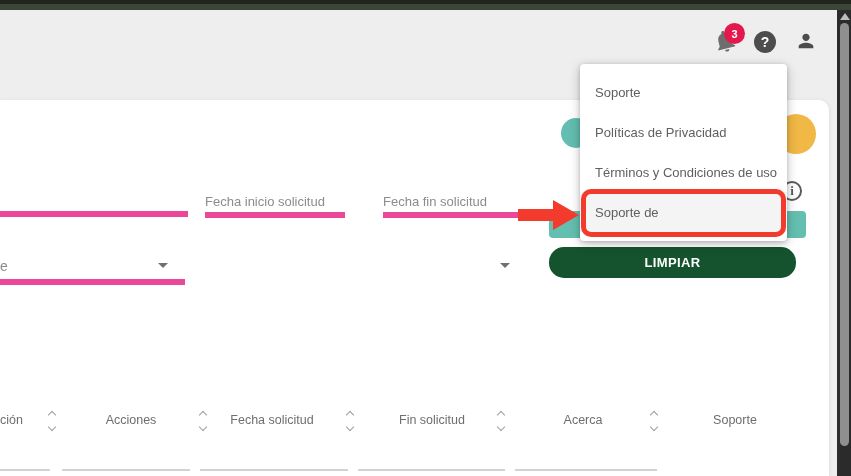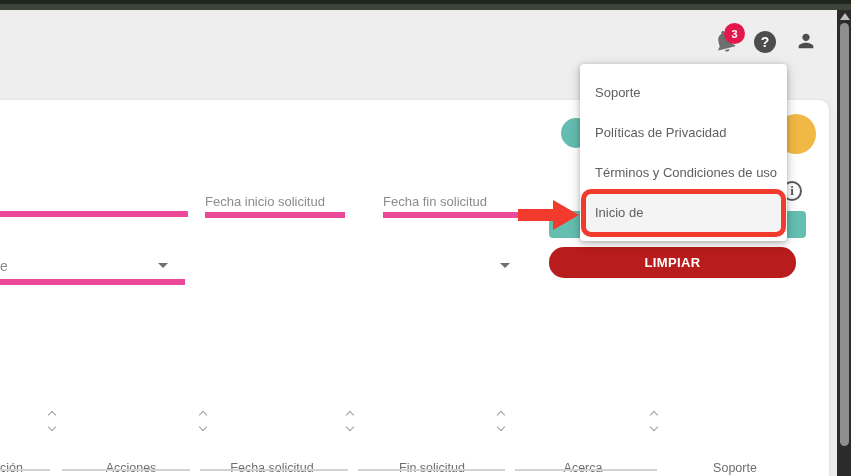--- a/index.html
+++ b/index.html
@@ -46,36 +46,36 @@
   .caret1{left:158px;top:263px;}
   .caret2{left:500px;top:263px;}
 
   .info{left:782px;top:181px;width:20px;height:20px;border:2px solid #5a5a5a;border-radius:50%;
         color:#5a5a5a;font-size:13px;font-weight:bold;display:flex;align-items:center;justify-content:center;
         box-sizing:border-box;font-family:"Liberation Serif",serif;}
 
   .btn{border-radius:4px;display:flex;align-items:center;justify-content:center;
        color:#fff;font-size:13px;font-weight:bold;letter-spacing:.4px;cursor:pointer;}
   .btn-teal{left:549px;top:211px;width:257px;height:27px;background:#64bfb1;}
-  .btn-red{left:549px;top:247px;width:247px;height:31px;background:#b91c1c;border-radius:15px;}
+  .btn-red{left:549px;top:247px;width:247px;height:31px;background:#14532d;border-radius:15px;}
 
   
   .menu{left:580px;top:64px;width:207px;height:177px;background:#fff;border-radius:4px;z-index:20;
         box-shadow:0 3px 12px rgba(0,0,0,.22),0 1px 4px rgba(0,0,0,.18);padding:8px 0;box-sizing:border-box;}
   .menu-item{height:40px;display:flex;align-items:center;padding-left:15px;font-size:13px;color:#5f5f5f;
              white-space:nowrap;cursor:pointer;text-align:center;}
   .menu-item.hovered{background:#f4f4f4;}
 
   
   .hl-box{left:581px;top:189px;width:195px;height:38px;border:5px solid #f23a2d;border-radius:10px;
           z-index:30;pointer-events:none;}
   .arrow{left:518px;top:199px;z-index:31;pointer-events:none;}
 
   
-  .th{top:413px;font-size:12.5px;color:#6e6e6e;white-space:nowrap;margin-top:48px;}
+  .th{top:413px;font-size:12.5px;color:#6e6e6e;white-space:nowrap;}
   .th.ctr{transform:translateX(-50%);}
   .sort{top:412px;width:10px;height:18px;display:flex;flex-direction:column;align-items:center;
         justify-content:space-between;cursor:pointer;}
   .chev{width:5px;height:5px;border:solid #9e9e9e;border-width:1.5px 1.5px 0 0;}
   .chev.up{transform:rotate(-45deg);}
   .chev.down{transform:rotate(135deg);}
 
   .filter-line{top:455px;height:14px;border-bottom:2px solid #d2d2d2;}
 </style>
 </head>
@@ -122,21 +122,21 @@
   <div class="abs caret caret2"></div>
 
   <div class="abs info">i</div>
   <div class="abs btn btn-teal"></div>
   <div class="abs btn btn-red">LIMPIAR</div>
 
   <div class="abs menu">
     <div class="menu-item">Soporte</div>
     <div class="menu-item">Políticas de Privacidad</div>
     <div class="menu-item">Términos y Condiciones de uso</div>
-    <div class="menu-item hovered">Inicio de</div>
+    <div class="menu-item hovered">Soporte de</div>
   </div>
 
   <div class="abs hl-box"></div>
   <div class="abs arrow">
     <svg width="62" height="32" viewBox="0 0 62 32">
       <polygon points="0,10 35,10 35,1 61,16 35,31 35,22 0,22" fill="#f23a2d"></polygon>
     </svg>
   </div>
 
   <div class="abs th" style="left:0;">ción</div>

